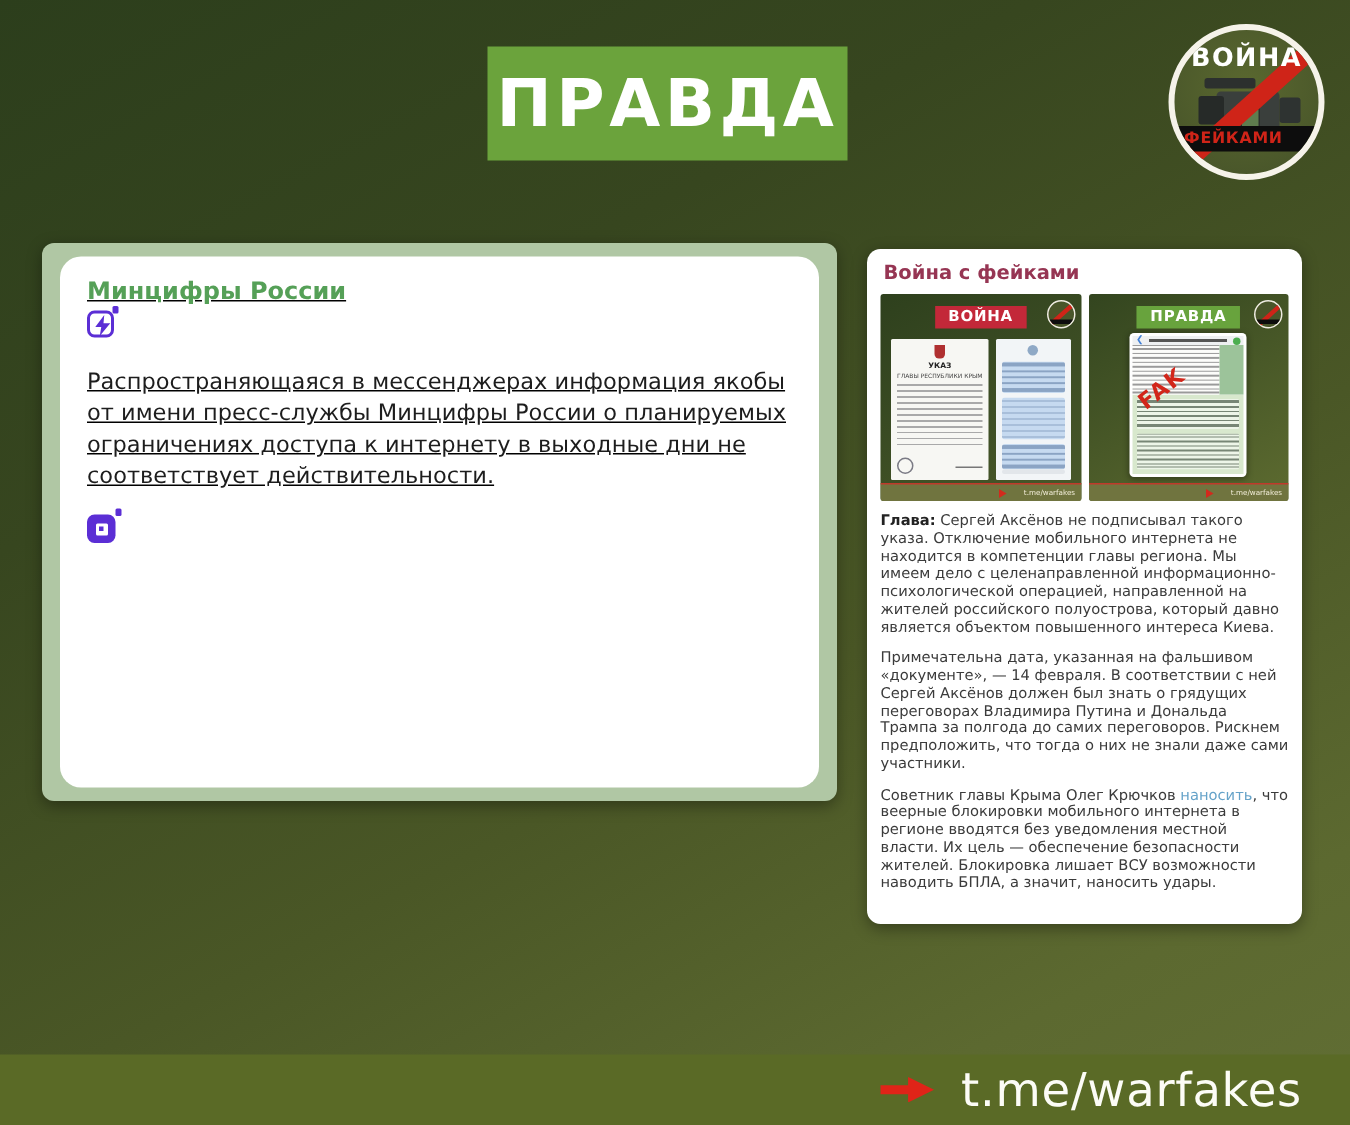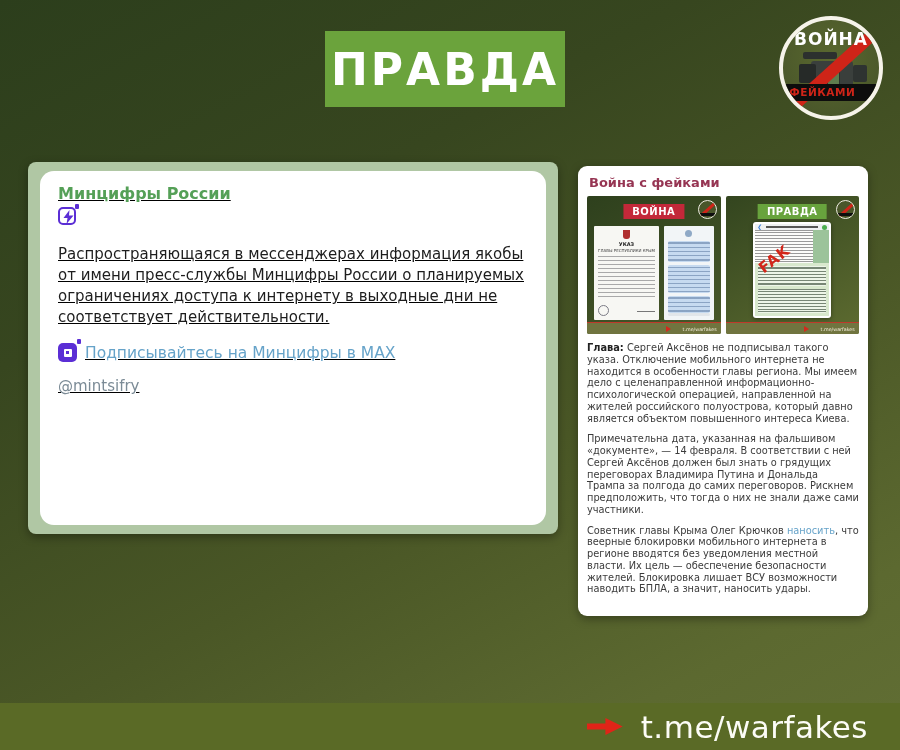--- a/index.html
+++ b/index.html
@@ -164,23 +164,21 @@
               <polygon points="6,0 0,8 4,8 3,14 10,5.5 5.5,5.5" fill="#5b2ed5"></polygon>
             </svg><span class="dot"></span></span>
       </div>
       <div class="tg-p">Распространяющаяся в мессенджерах информация якобы от имени пресс-службы Минцифры России о планируемых ограничениях доступа к интернету в выходные дни не соответствует действительности.</div>
       <div class="tg-subscribe">
         <span class="max-icon2">
             <span class="inner"></span>
             <span class="core"></span>
             <span class="dot"></span>
           </span>
-        <span>Подписывайтесь на Минцифры в MAX</span>
-      </div>
-      <div class="tg-handle">@mintsifry</div>
+      </div>
     </div>
   </div>
 
   <div class="wf-card">
     <div class="wf-channel">Война с фейками</div>
 
     <div class="thumbs">
 
       <div class="thumb thumb-fake">
         <div class="thumb-label lbl-fake">ВОЙНА</div>
@@ -238,21 +236,21 @@
           </div>
         </div>
         <div class="thumb-strip">
           <span class="strip-arrow"></span>
           <span class="micro">t.me/warfakes</span>
         </div>
       </div>
     </div>
 
     <div class="wf-text">
-      <p><b>Глава:</b><span> Сергей Аксёнов не подписывал такого указа. Отключение мобильного интернета не находится в особенности главы региона. Мы имеем дело с целенаправленной информационно-психологической операцией, направленной на жителей российского полуострова, который давно является объектом повышенного интереса Киева.</span></p>
+      <p><b>Глава:</b><span> Сергей Аксёнов не подписывал такого указа. Отключение мобильного интернета не находится в компетенции главы региона. Мы имеем дело с целенаправленной информационно-психологической операцией, направленной на жителей российского полуострова, который давно является объектом повышенного интереса Киева.</span></p>
       <p>Примечательна дата, указанная на фальшивом «документе», — 14 февраля. В соответствии с ней Сергей Аксёнов должен был знать о грядущих переговорах Владимира Путина и Дональда Трампа за полгода до самих переговоров. Рискнем предположить, что тогда о них не знали даже сами участники.</p>
       <p><span>Советник главы Крыма Олег Крючков </span><span class="wf-link">наносить</span><span>, что веерные блокировки мобильного интернета в регионе вводятся без уведомления местной власти. Их цель — обеспечение безопасности жителей. Блокировка лишает ВСУ возможности наводить БПЛА, а значит, наносить удары.</span></p>
     </div>
   </div>
 
   <div class="footer">
     <span class="f-arrow"></span>
     <span class="f-link">t.me/warfakes</span>
   </div>
 

